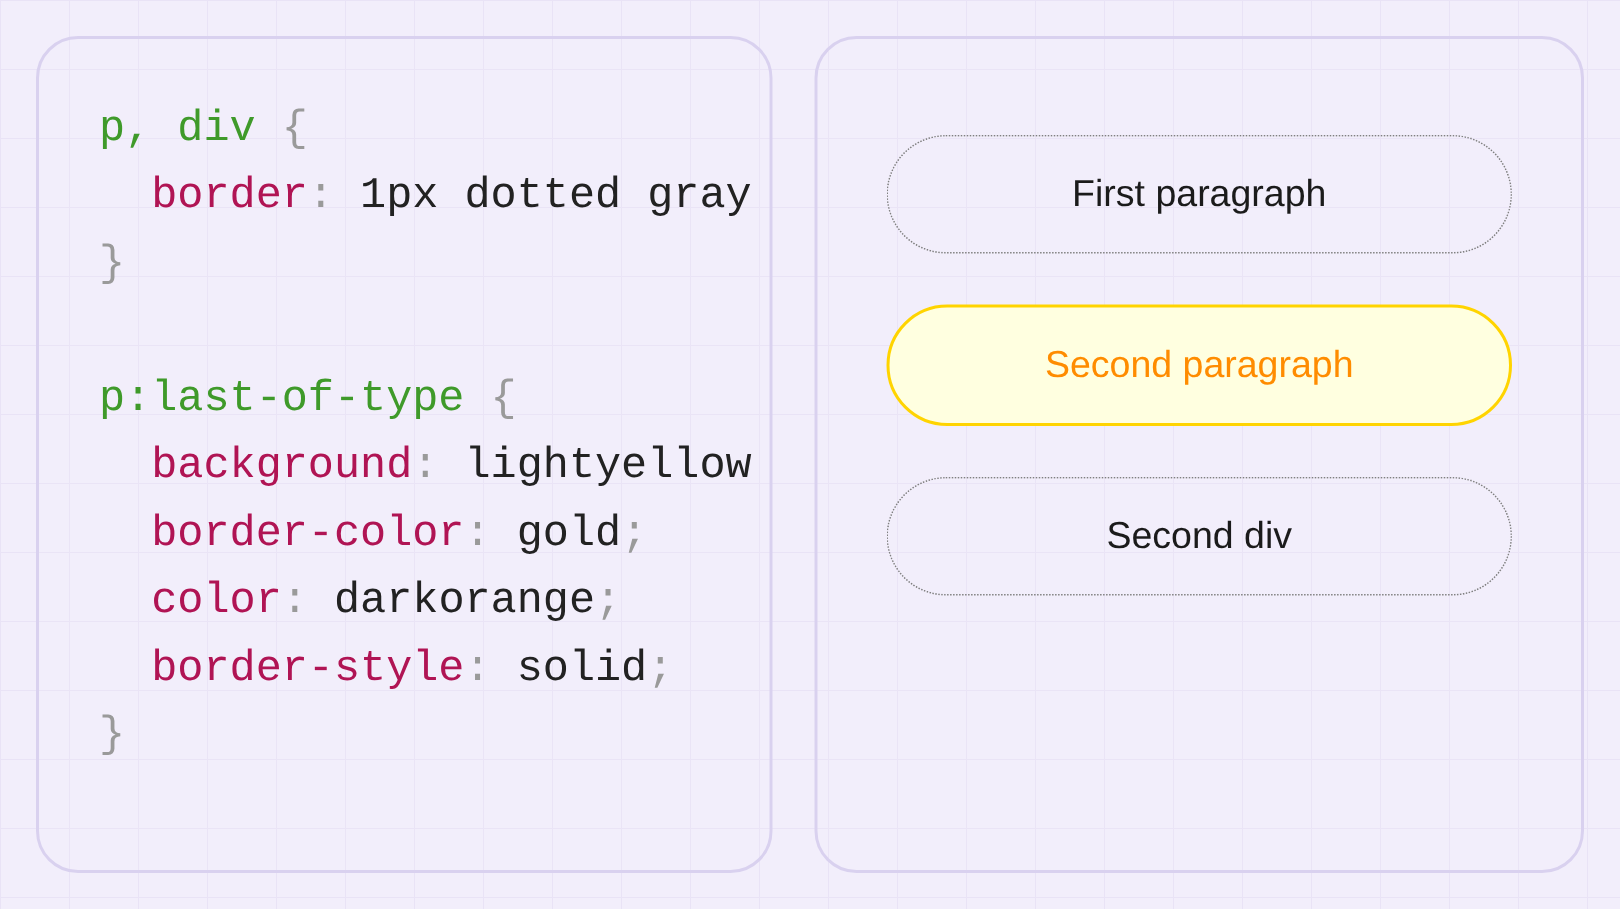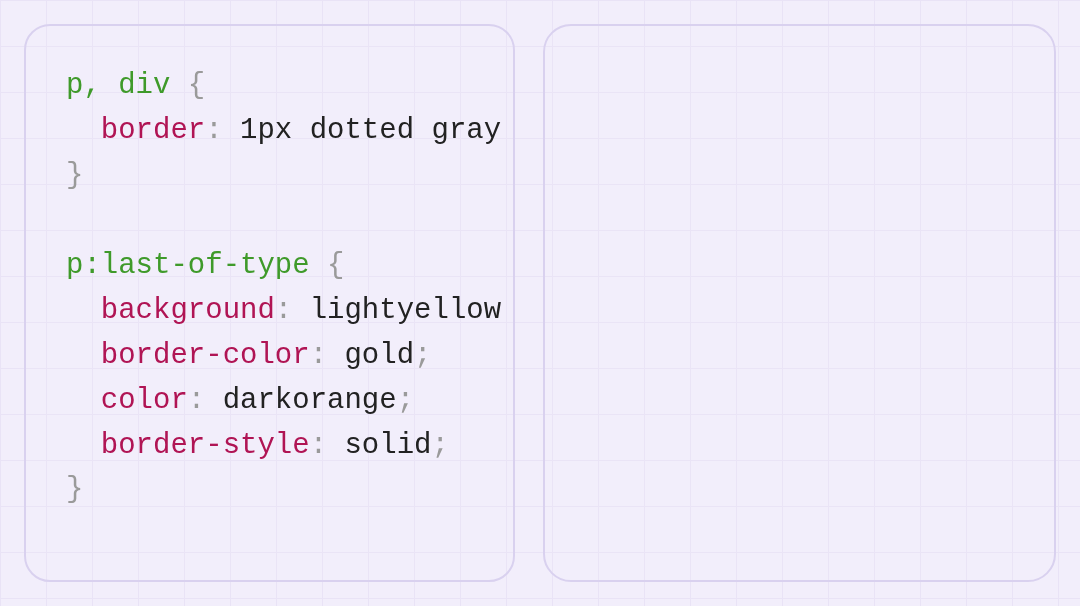--- a/index.html
+++ b/index.html
@@ -25,21 +25,20 @@
     flex: 1 1 0;
     min-width: 0;
   }
   .code-panel {
     padding: 38px 30px 38px 40px;
     font-size: 29px;
     line-height: 1.55;
     color: #2b2b2b;
     white-space: pre;
     overflow: hidden;
-    border-radius: 26px;
   }
   .punct { color: #9a9a9a; }
   .sel { color: #3f9a2a; }
   .prop { color: #b01454; }
   .val { color: #222; }
 
   .render-panel {
     padding: 64px 46px;
     display: flex;
     flex-direction: column;
@@ -70,13 +69,16 @@
 <span class="punct">}</span>
 
 <span class="sel">p:last-of-type</span> <span class="punct">{</span>
   <span class="prop">background</span><span class="punct">:</span> <span class="val">lightyellow</span>
   <span class="prop">border-color</span><span class="punct">:</span> <span class="val">gold</span><span class="punct">;</span>
   <span class="prop">color</span><span class="punct">:</span> <span class="val">darkorange</span><span class="punct">;</span>
   <span class="prop">border-style</span><span class="punct">:</span> <span class="val">solid</span><span class="punct">;</span>
 <span class="punct">}</span></div>
 
 <div class="panel render-panel">
+  <div class="pill pill-plain">First paragraph</div>
+  <div class="pill pill-highlight">Second paragraph</div>
+  <div class="pill pill-plain">Second div</div>
 </div>
 
 </body></html>

